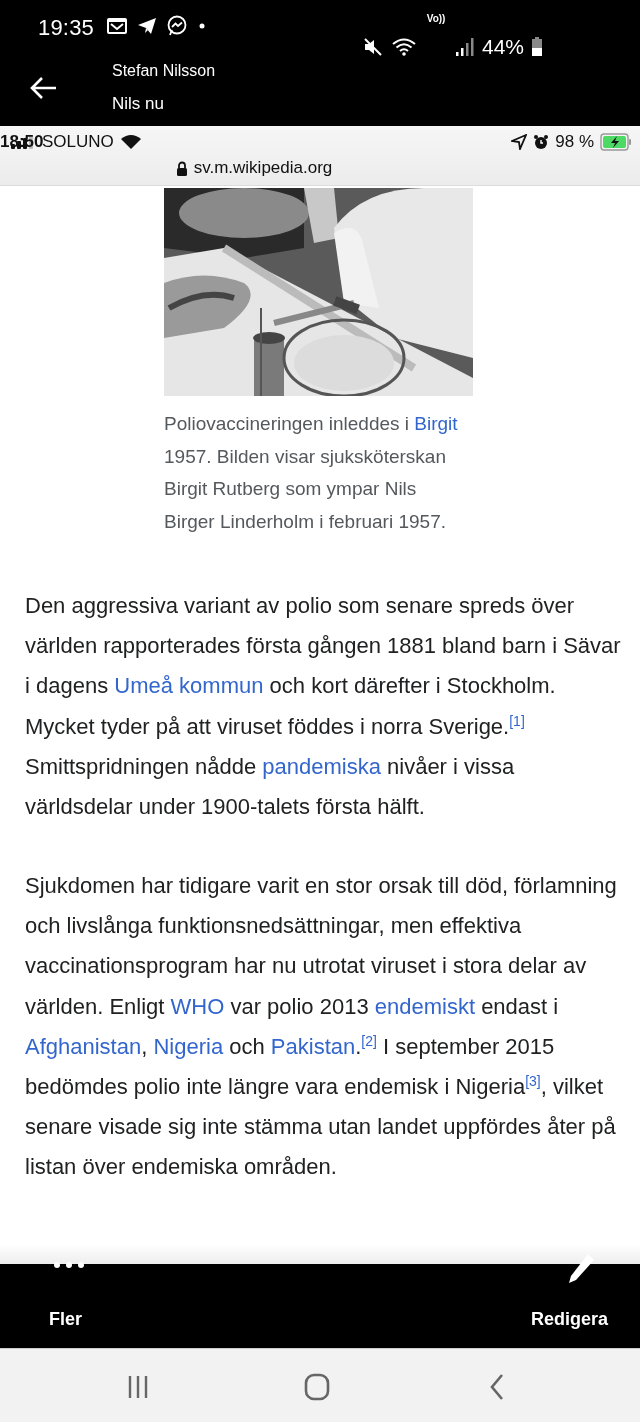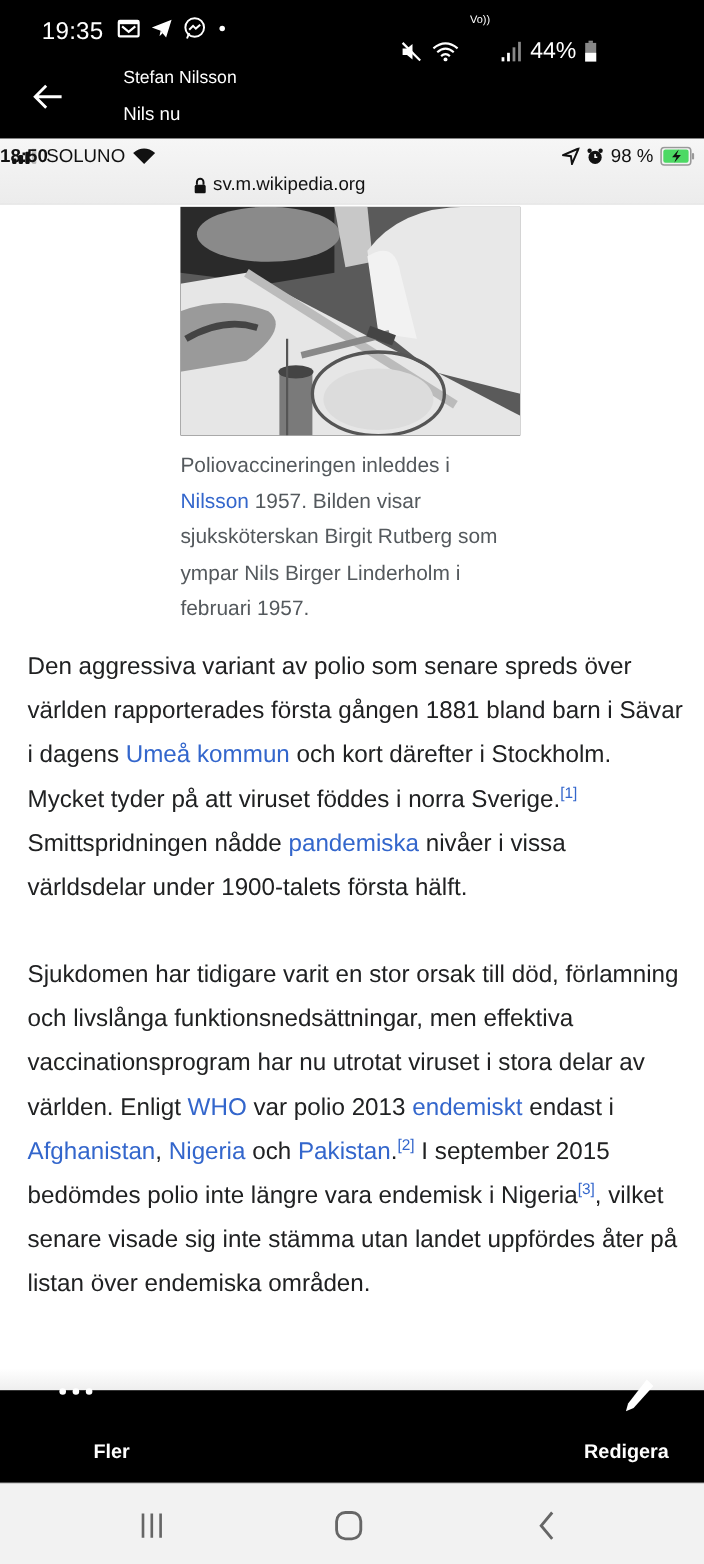--- a/index.html
+++ b/index.html
@@ -40,21 +40,21 @@
 
   a.link { color: #3366cc; text-decoration: none; }
   sup.ref { font-size: 14px; vertical-align: super; line-height: 0; color: #3366cc; }
 
   .fade { position: absolute; left: 0; bottom: 0; width: 640px; height: 20px; background: linear-gradient(rgba(255,255,255,0), #eee); }
 
   
   .action-bar { position: absolute; left: 0; top: 1264px; width: 640px; height: 84px; background: #000; color: #fff; }
   .action-bar .fler { position: absolute; left: 30px; top: -6px; width: 70px; height: 90px; }
   .action-bar .redigera { position: absolute; right: 20px; top: -12px; width: 110px; height: 96px; }
-  .action-bar .label { position: absolute; bottom: 18px; font-size: 18px; font-weight: bold; margin-left: 36px; }
+  .action-bar .label { position: absolute; bottom: 18px; font-size: 18px; font-weight: bold; }
   .action-bar .fler .label { left: 19px; }
   .action-bar .redigera .label { right: 12px; }
   .action-bar .dots { position: absolute; left: 22px; top: 0; }
   .action-bar .pencil { position: absolute; right: 24px; top: 0; }
 
   
   .nav-bar { position: absolute; left: 0; top: 1348px; width: 640px; height: 74px; background: #f2f2f2; border-top: 1px solid #ccc; }
   .nav-bar .btn { position: absolute; top: 22px; width: 40px; height: 32px; display: flex; align-items: center; justify-content: center; }
   .nav-bar .recents { left: 118px; }
   .nav-bar .home { left: 297px; }
@@ -100,21 +100,21 @@
         </svg>
     </span>
     <span class="ic">
       <svg width="26" height="22" viewBox="0 0 26 22">
           <path d="M2 8 Q13 -1 24 8" fill="none" stroke="#fff" stroke-width="2"></path>
           <path d="M5.5 11.5 Q13 5 20.5 11.5" fill="none" stroke="#fff" stroke-width="2"></path>
           <path d="M9 15 Q13 11.5 17 15" fill="none" stroke="#fff" stroke-width="2"></path>
           <circle cx="13" cy="18" r="1.8" fill="#fff"></circle>
         </svg>
     </span>
-    <span class="ic" style="flex-direction:column;line-height:10px;font-size:10px;font-weight:normal;gap:46px;">
+    <span class="ic" style="flex-direction:column;line-height:10px;font-size:10px;font-weight:bold;gap:46px;">
       <span>Vo))</span>
       <span>LTE1</span>
     </span>
     <span class="ic">
       <svg width="20" height="20" viewBox="0 0 20 20">
           <rect x="1" y="15" width="2.5" height="4" fill="#fff"></rect>
           <rect x="6" y="11" width="2.5" height="8" fill="#fff"></rect>
           <rect x="11" y="6" width="2.5" height="13" fill="#888"></rect>
           <rect x="16" y="1" width="2.5" height="18" fill="#888"></rect>
         </svg>
@@ -210,21 +210,21 @@
       <rect x="90" y="150" width="30" height="58" fill="#7a7a7a"></rect>
       <ellipse cx="105" cy="150" rx="16" ry="6" fill="#444"></ellipse>
       <line x1="97" y1="120" x2="97" y2="208" stroke="#555" stroke-width="2"></line>
       <ellipse cx="180" cy="170" rx="60" ry="38" fill="none" stroke="#555" stroke-width="3"></ellipse>
       <ellipse cx="180" cy="175" rx="50" ry="28" fill="#dcdcdc"></ellipse>
       <path d="M110 135 L190 115" stroke="#888" stroke-width="6"></path>
       <rect x="170" y="112" width="25" height="10" fill="#444" transform="rotate(20 182 117)"></rect>
     </svg>
   </div>
 
-  <div class="caption">Poliovaccineringen inleddes i <a class="link">Nilsson</a> 1957. Bilden visar sjuksköterskan Birgit Rutberg som ympar Nils Birger Linderholm i februari 1957.</div>
+  <div class="caption">Poliovaccineringen inleddes i <a class="link">Birgit</a> 1957. Bilden visar sjuksköterskan Birgit Rutberg som ympar Nils Birger Linderholm i februari 1957.</div>
 
   <div class="article p1">Den aggressiva variant av polio som senare spreds över världen rapporterades första gången 1881 bland barn i Sävar i dagens <a class="link">Umeå kommun</a> och kort därefter i Stockholm. Mycket tyder på att viruset föddes i norra Sverige.<sup class="ref">[1]</sup> Smittspridningen nådde <a class="link">pandemiska</a> nivåer i vissa världsdelar under 1900-talets första hälft.</div>
   <div class="article p2">Sjukdomen har tidigare varit en stor orsak till död, förlamning och livslånga funktionsnedsättningar, men effektiva vaccinationsprogram har nu utrotat viruset i stora delar av världen. Enligt <a class="link">WHO</a> var polio 2013 <a class="link">endemiskt</a> endast i <a class="link">Afghanistan</a>, <a class="link">Nigeria</a> och <a class="link">Pakistan</a>.<sup class="ref">[2]</sup> I september 2015 bedömdes polio inte längre vara endemisk i Nigeria<sup class="ref">[3]</sup>, vilket senare visade sig inte stämma utan landet uppfördes åter på listan över endemiska områden.</div>
 
   <div class="fade"></div>
 </div>
 
 <div class="action-bar">
   <div class="fler">
     <span class="dots ic">

